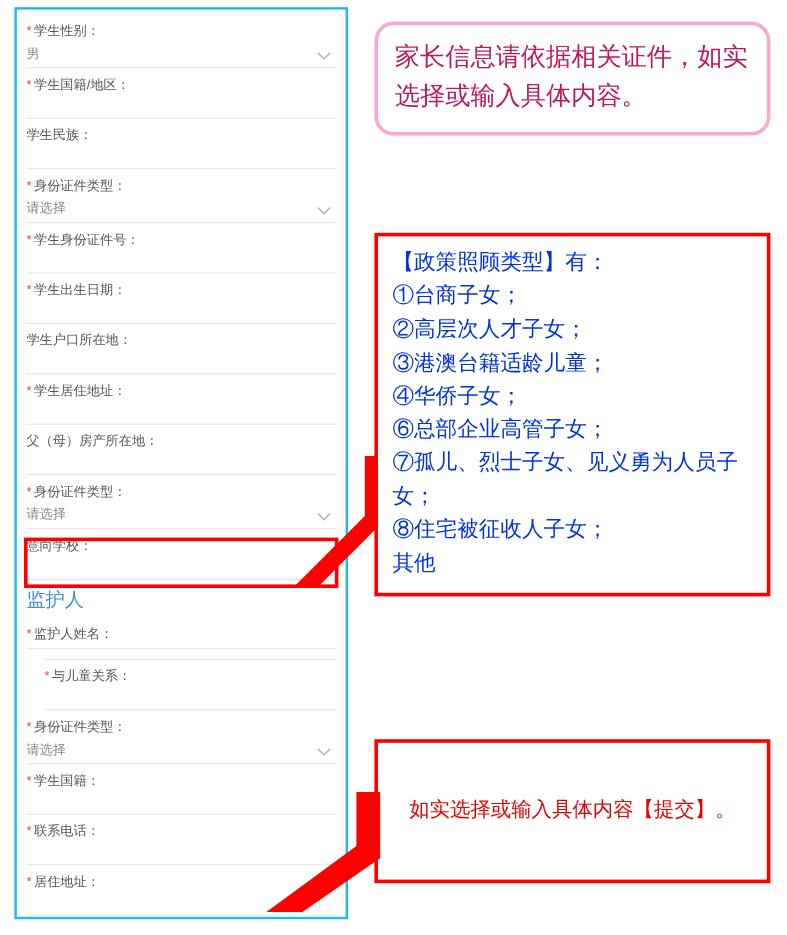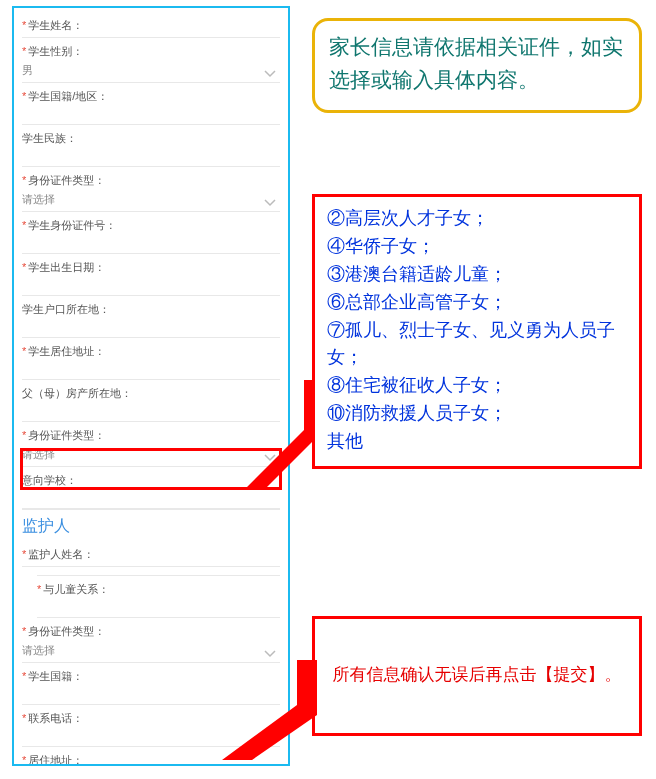--- a/index.html
+++ b/index.html
@@ -60,26 +60,26 @@
       height: 42px;
       border: 3px solid #f00;
       pointer-events: none;
     }
     
     .info-box-1 {
       position: absolute;
       left: 312px;
       top: 18px;
       width: 330px;
-      border: 3px solid #eab308;
+      border: 3px solid #f9a8d4;
       border-radius: 16px;
       padding: 10px 14px 14px 14px;
       font-family: "SimSun", serif;
       font-size: 21px;
-      color: #0f766e;
+      color: #be185d;
       line-height: 1.55;
     }
     .info-box-2 {
       position: absolute;
       left: 312px;
       top: 194px;
       width: 330px;
       border: 3px solid #f00;
       padding: 8px 10px 10px 12px;
       font-family: "SimSun", serif;
@@ -105,23 +105,20 @@
       position: absolute;
       pointer-events: none;
     }
   </style>
 </head>
 <body>
 
 <div class="phone-panel">
   <div class="form-body">
 
-    <div class="field">
-      <span class="star">*</span><span class="lbl">学生姓名：</span>
-    </div>
 
     <div class="field">
       <span class="star">*</span><span class="lbl">学生性别：</span>
       <span class="sel">男</span>
       <span class="chevron"><svg viewBox="0 0 12 8">
             <path d="M1 1 L6 6 L11 1" stroke="#bbb" stroke-width="1.5" fill="none"></path>
           </svg></span>
     </div>
 
     <div class="field">
@@ -217,32 +214,33 @@
   </div>
 
   <div class="highlight-guardian"></div>
 </div>
 
 <div class="info-box-1">
   <span>家长信息请依据相关证件，如实选择或输入具体内容。</span>
 </div>
 
 <div class="info-box-2">
+  <div>【政策照顾类型】有：</div>
+  <div>①台商子女；</div>
   <div>②高层次人才子女；</div>
+  <div>③港澳台籍适龄儿童；</div>
   <div>④华侨子女；</div>
-  <div>③港澳台籍适龄儿童；</div>
   <div>⑥总部企业高管子女；</div>
   <div>⑦孤儿、烈士子女、见义勇为人员子女；</div>
   <div>⑧住宅被征收人子女；</div>
-  <div>⑩消防救援人员子女；</div>
   <div>其他</div>
 </div>
 
 <div class="info-box-3">
-  <span>所有信息确认无误后再点击【提交】。</span>
+  <span>如实选择或输入具体内容【提交】。</span>
 </div>
 
 <svg class="arrow" style="left:244px; top:380px; width:80px; height:110px;" viewBox="0 0 80 110">
   <polygon points="70,0 70,60 20,110 0,110 60,50 60,0" fill="#ff0000"></polygon>
 </svg>
 
 <svg class="arrow" style="left:222px; top:660px; width:95px; height:100px;" viewBox="0 0 95 100">
   <polygon points="95,0 95,55 30,100 0,100 75,45 75,0" fill="#ff0000"></polygon>
 </svg>
 

